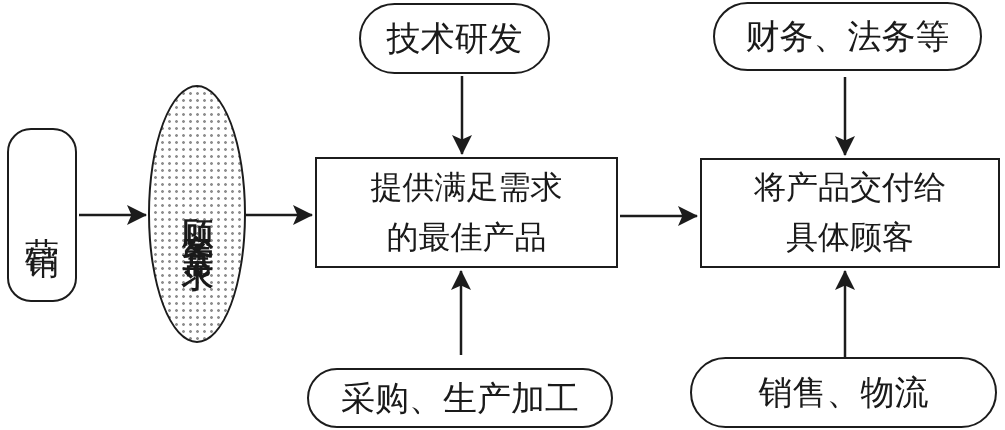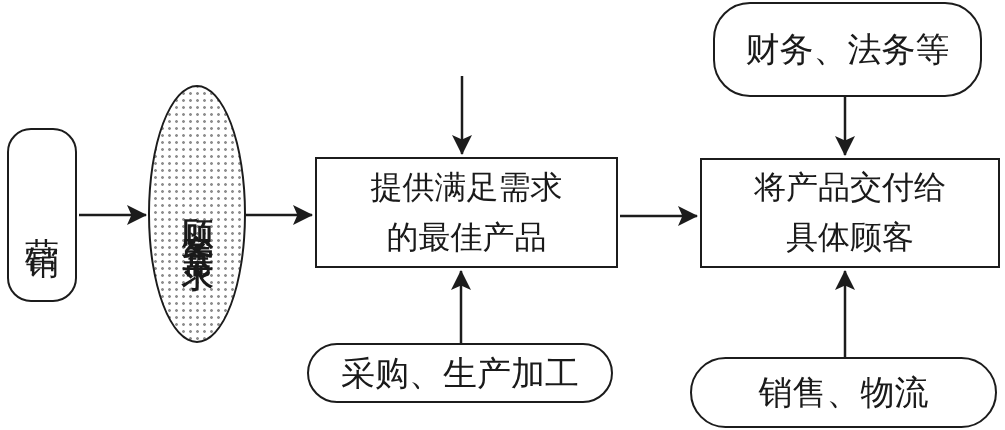--- a/index.html
+++ b/index.html
@@ -36,24 +36,24 @@
   .vert span{
     writing-mode:vertical-rl;
     text-orientation:upright;
     letter-spacing:10px;
     padding-top:10px;
   }
   .node-marketing{left:7px;top:128px;width:70px;height:174px;font-size:34px;}
   .node-customer-need{left:148px;top:85px;width:98px;height:258px;font-size:31px;font-weight:600;}
   .node-customer-need span{letter-spacing:13px;padding-top:13px;}
   .node-tech{left:359px;top:3px;width:191px;height:71px;}
-  .node-finance{left:713px;top:2px;width:269px;height:95px;justify-content:center;}
+  .node-finance{left:713px;top:2px;width:269px;height:69px;justify-content:center;}
   .node-best-product{left:315px;top:157px;width:303px;height:111px;}
   .node-deliver{left:700px;top:158px;width:300px;height:110px;}
-  .node-procurement{left:307px;top:343px;width:306px;height:60px;}
+  .node-procurement{left:307px;top:368px;width:306px;height:60px;}
   .node-sales{left:690px;top:357px;width:307px;height:71px;font-family:Liberation Serif, serif;}
 </style>
 </head>
 <body>
 
 <div class="canvas">
 
   <svg class="arrows" viewBox="0 0 1005 430" xmlns="http://www.w3.org/2000/svg">
     <defs>
       <marker id="ah" viewBox="0 0 10 10" refX="9.5" refY="5" markerWidth="9" markerHeight="8" orient="auto">
@@ -70,20 +70,23 @@
   </svg>
 
   <div class="node rounded vert node-marketing">
     <span>营销</span>
   </div>
 
   <div class="node ellipse vert node-customer-need">
     <span>顾客需求</span>
   </div>
 
+  <div class="node pill node-tech">
+    <span>技术研发</span>
+  </div>
 
   <div class="node pill node-finance">
     <span>财务、法务等</span>
   </div>
 
   <div class="node rect node-deliver">
     <div>
       <div>将产品交付给</div>
       <div>具体顾客</div>
     </div>

